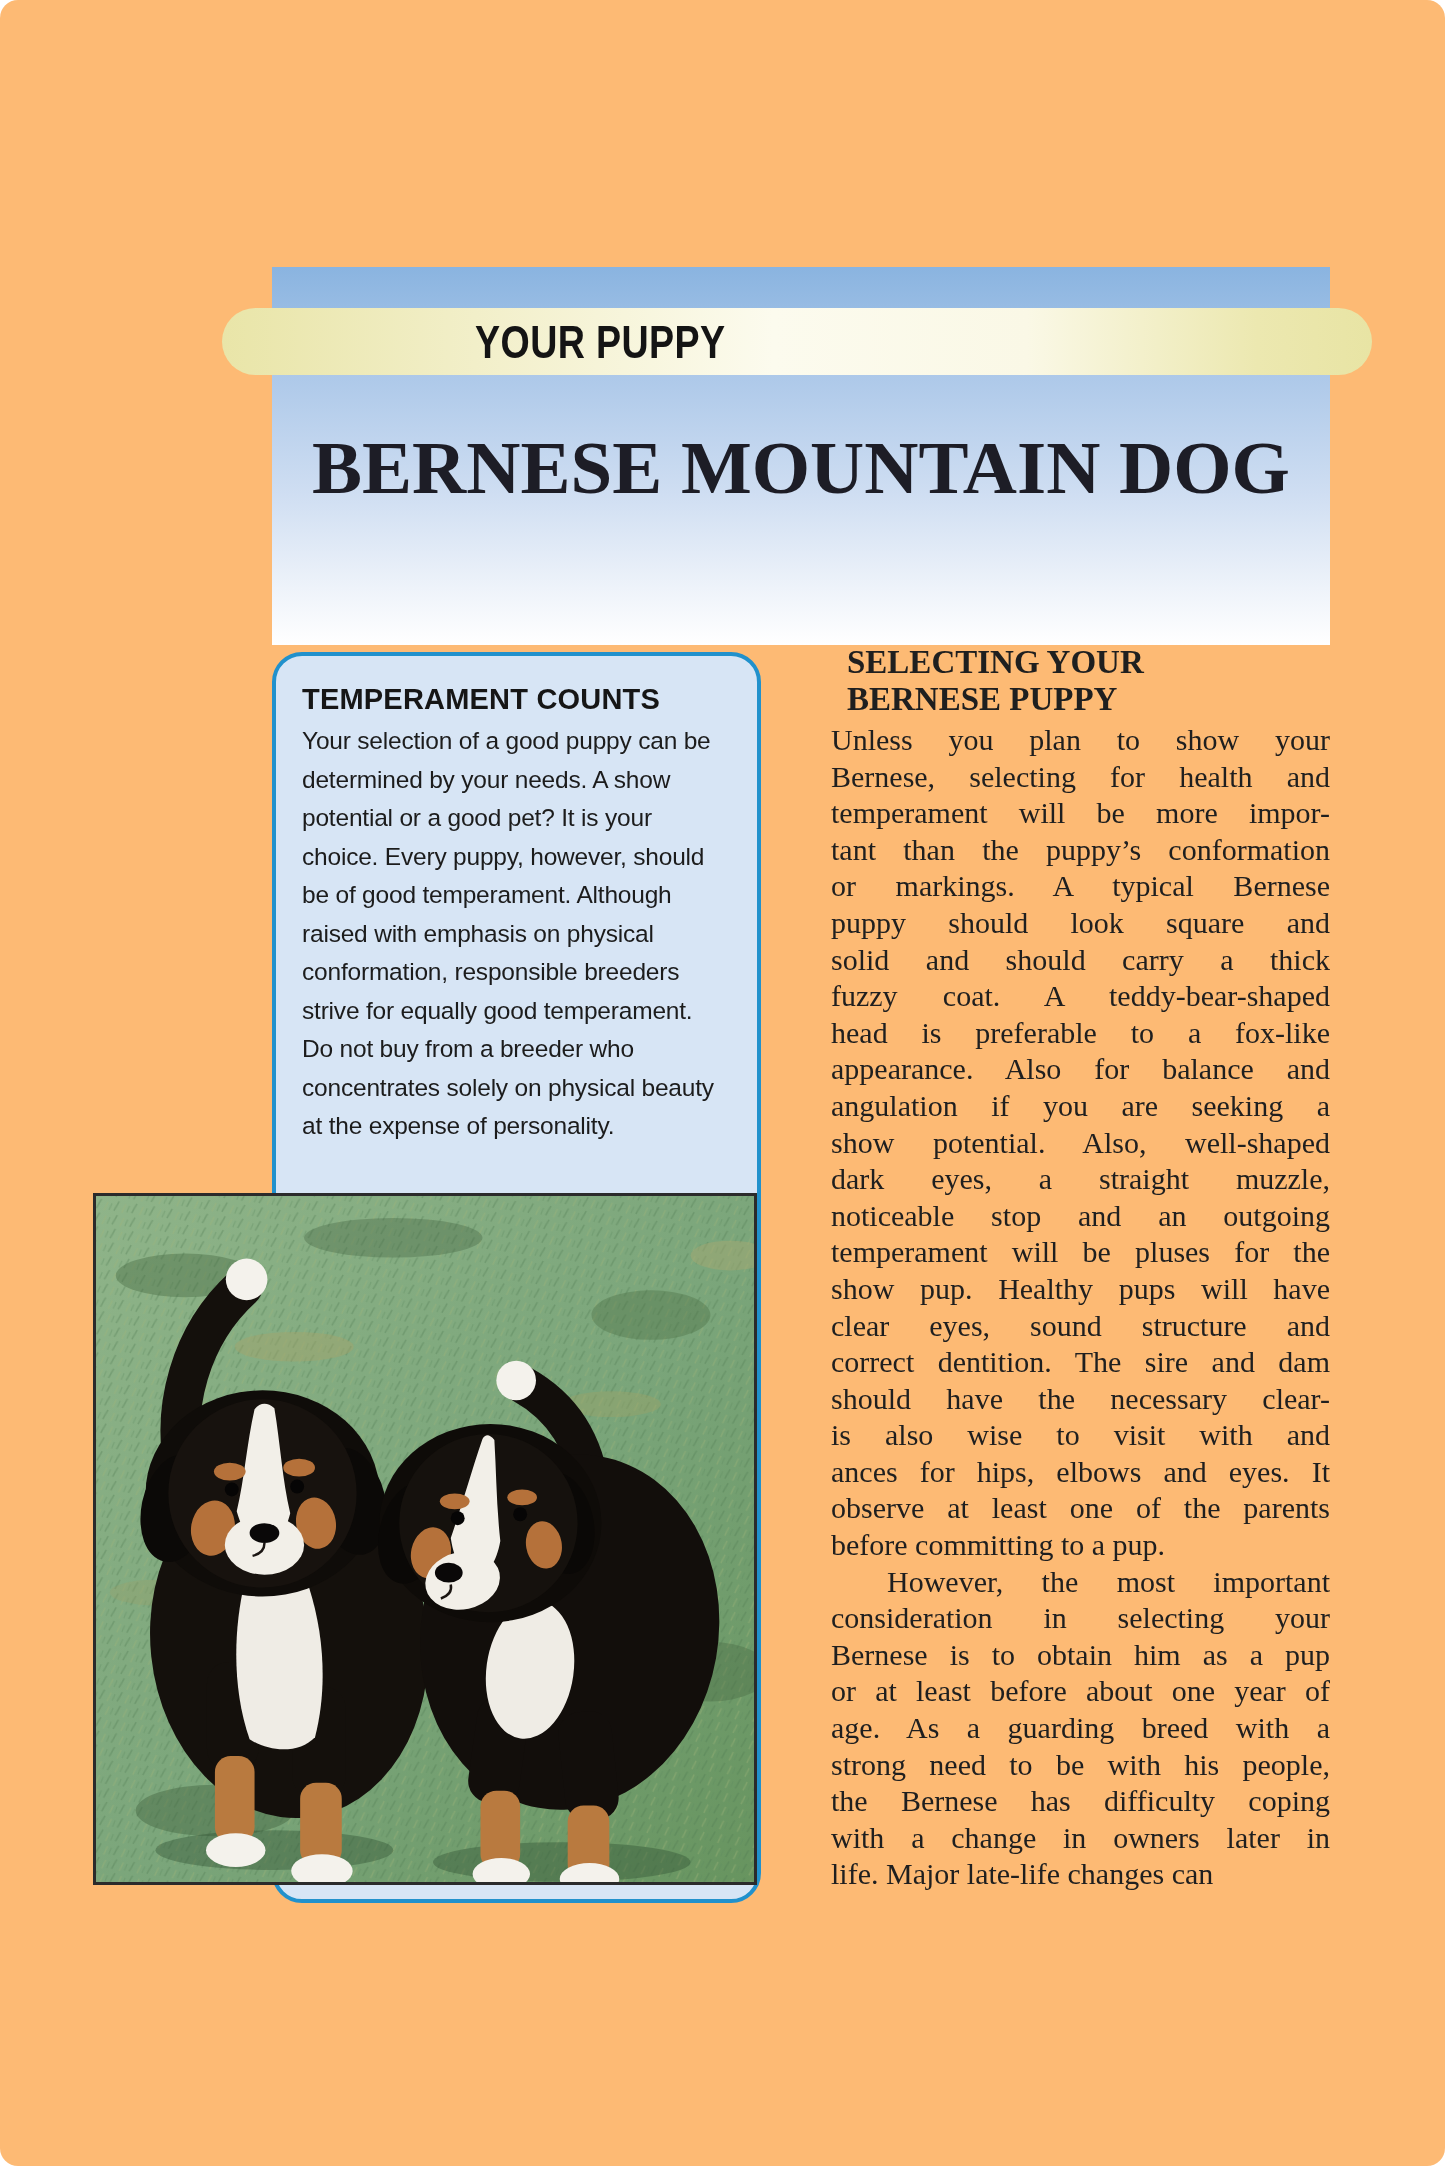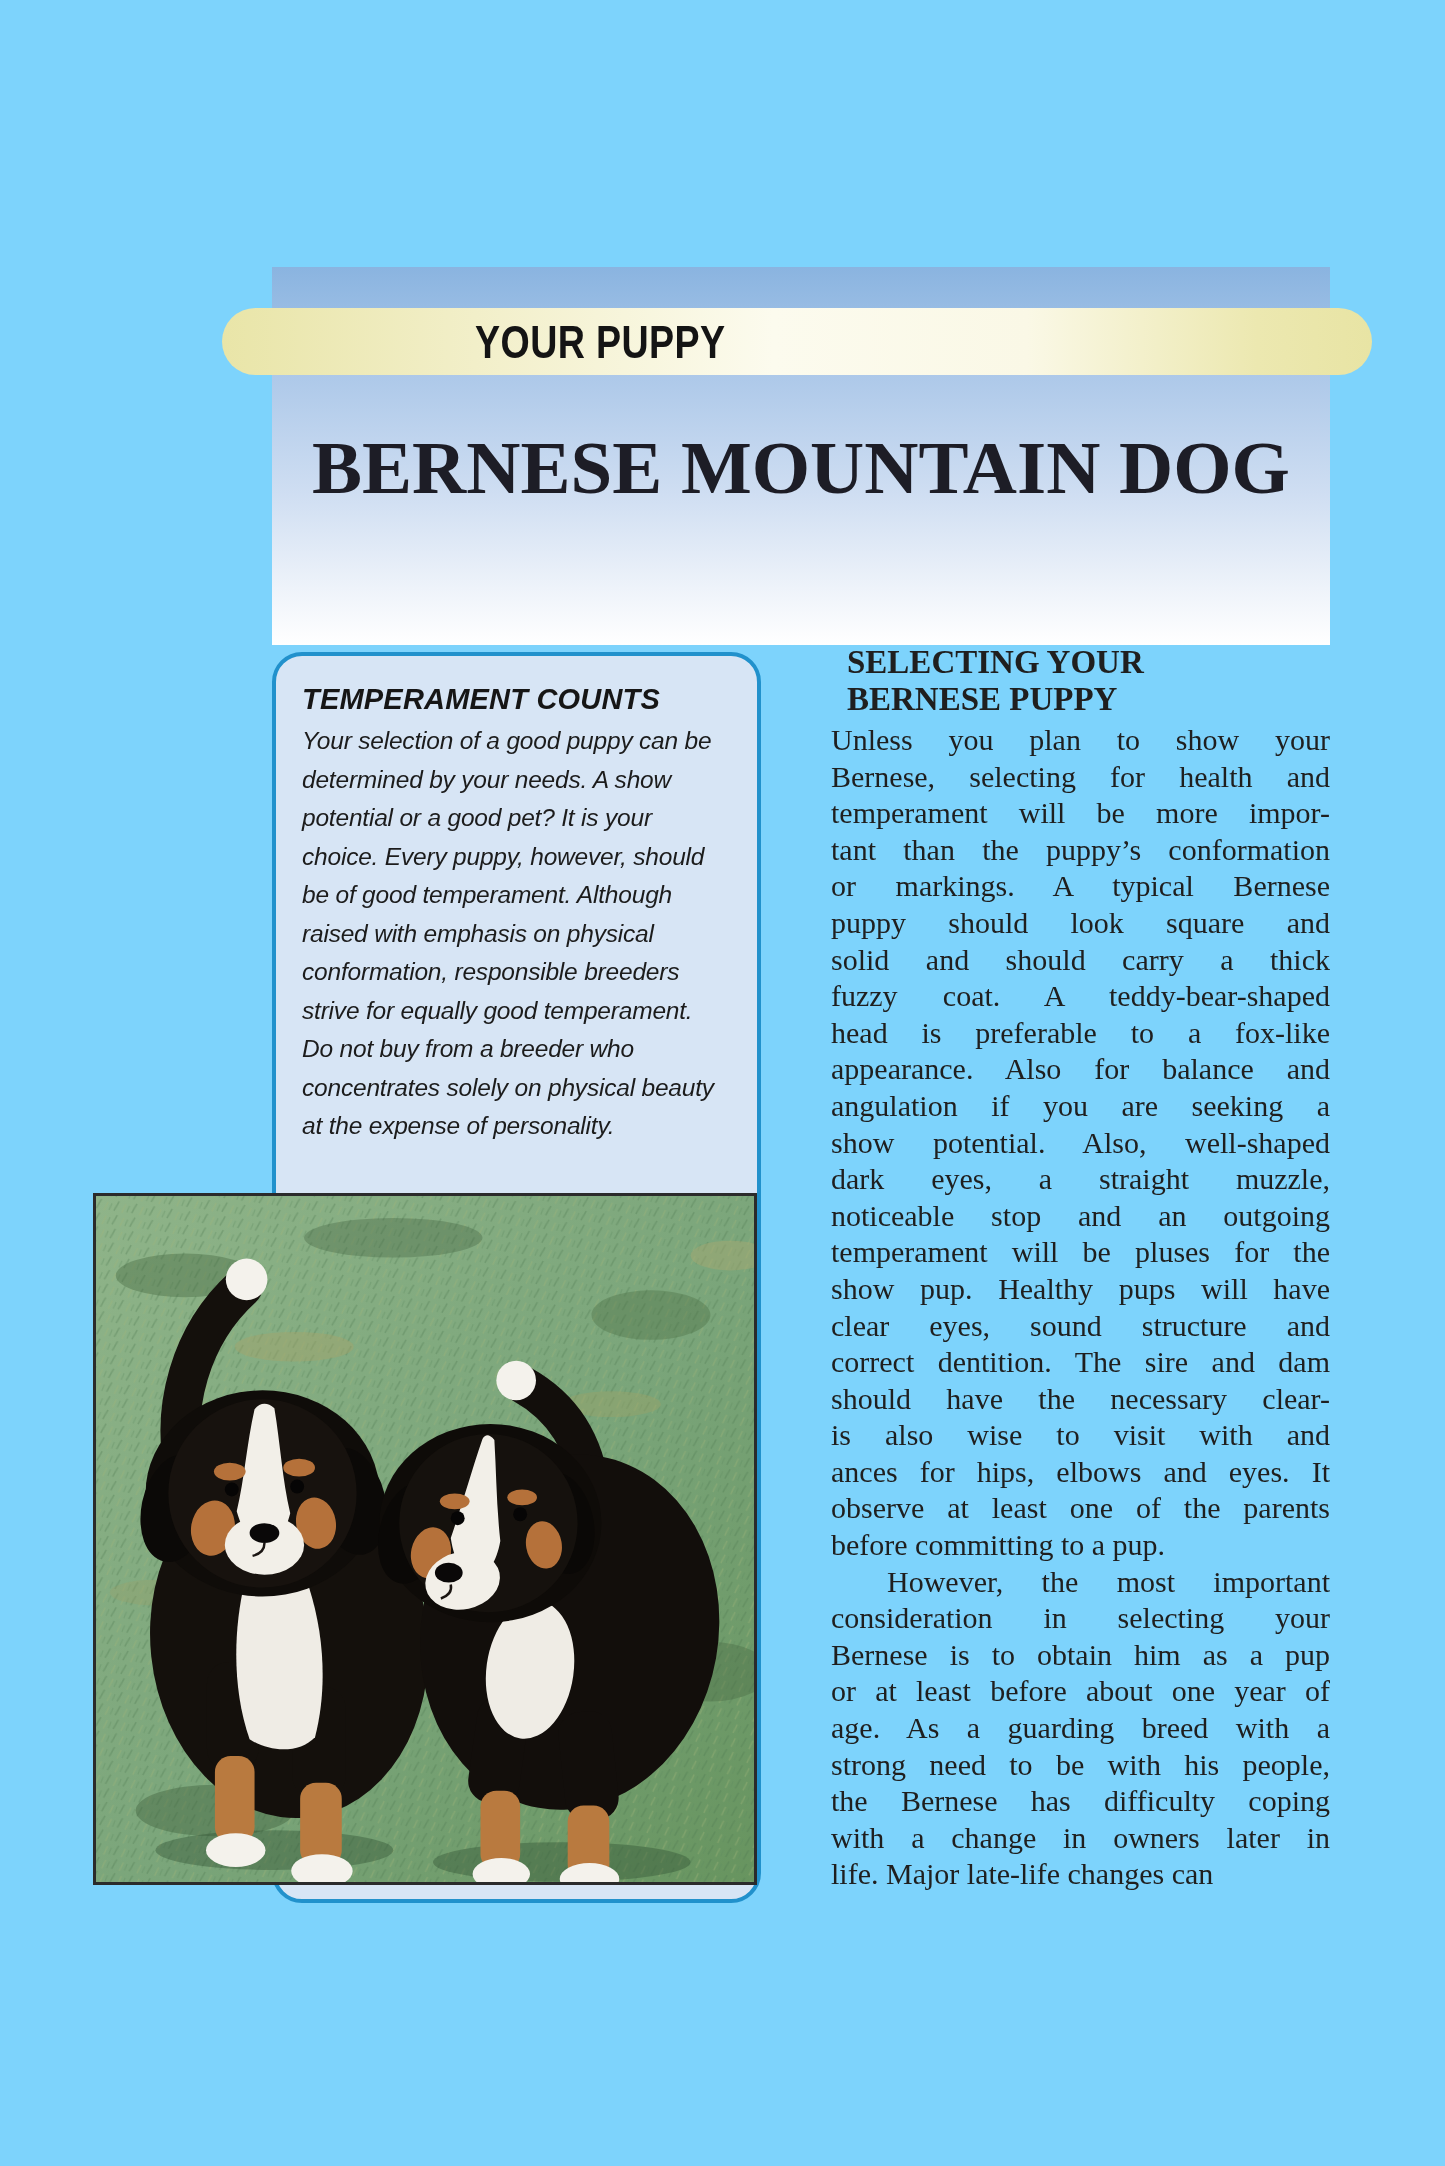--- a/index.html
+++ b/index.html
@@ -1,33 +1,33 @@
 <!DOCTYPE html>
 <html><head>
 <meta charset="utf-8">
 <style>
   html,body{margin:0;padding:0;background:#ffffff;}
-  .page{position:relative;width:1445px;height:2166px;background:#7dd3fc;overflow:hidden;
-        font-family:"Liberation Serif", serif;}
+  .page{position:relative;width:1445px;height:2166px;background:#fdba74;overflow:hidden;
+        font-family:"Liberation Serif", serif;border-radius:18px;}
   
   .header-panel{position:absolute;left:272px;top:267px;width:1058px;height:378px;
     background:linear-gradient(180deg,#8ab4e0 0%,#a9c6e8 25%,#cfdef2 60%,#eef3fa 85%,#ffffff 100%);}
   .kicker-banner{position:absolute;left:-50px;top:41px;width:1150px;height:67px;border-radius:34px;
     background:linear-gradient(90deg,#e9e5a8 0%,#f2efc9 22%,#fcfbee 48%,#faf8e6 70%,#ece8b0 90%,#e8e4a4 100%);}
   .kicker-label{position:absolute;left:253px;top:0;height:67px;line-height:67px;
     font-family:"Liberation Sans",sans-serif;font-weight:bold;font-size:47px;color:#141414;
     letter-spacing:0.5px;display:inline-block;transform:scaleX(0.8);transform-origin:left center;white-space:nowrap;}
   .page-title{position:absolute;left:0;right:0;top:146px;text-align:center;margin:12px;
     font-family:"Liberation Serif",serif;font-weight:bold;font-size:75px;color:#1d1d26;
     letter-spacing:0px;white-space:nowrap;}
   
   .temperament-box{position:absolute;left:272px;top:652px;width:481px;height:1243px;
     background:#d7e5f5;border:4px solid #2191cc;border-radius:30px;z-index:2;overflow:hidden;
     padding:0;box-sizing:content-box;}
-  .temperament-inner{padding:26px 20px 0 26px;font-style:italic;}
+  .temperament-inner{padding:26px 20px 0 26px;}
   .temperament-heading{margin:0 0 6px 0;font-family:"Liberation Sans",sans-serif;font-weight:bold;
     font-size:29px;line-height:34px;color:#161616;letter-spacing:0.2px;}
   .temperament-lines{font-family:"Liberation Sans",sans-serif;font-size:24.5px;line-height:38.5px;
     color:#1c1c1c;letter-spacing:-0.2px;}
   .temperament-lines .bline{white-space:nowrap;}
   
   .puppy-photo{position:absolute;left:93px;top:1193px;width:664px;height:692px;margin:0;
     border:3px solid #2b2b2b;box-sizing:border-box;z-index:3;background:#7da57c;}
   .puppy-photo svg{display:block;width:658px;height:686px;}
   

